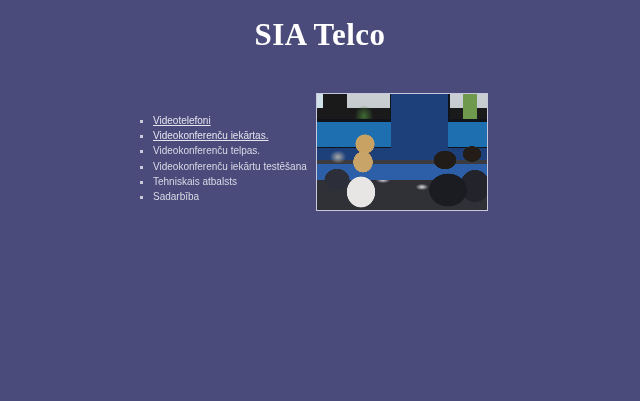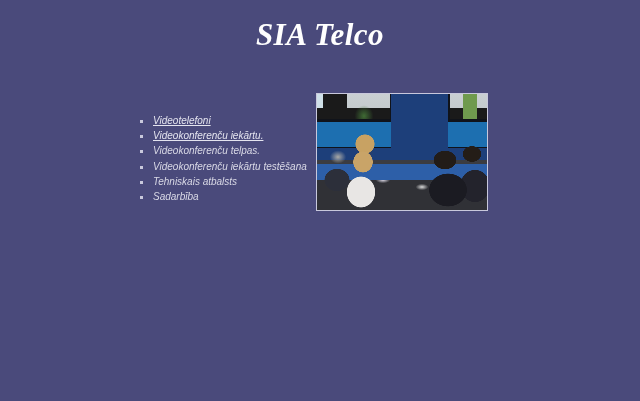--- a/index.html
+++ b/index.html
@@ -13,21 +13,20 @@
     background: #4a4a7b;
     font-family: "Liberation Sans", sans-serif;
     overflow: hidden;
     position: relative;
   }
 
   .page {
     position: relative;
     width: 640px;
     height: 401px;
-    font-style: italic;
   }
 
   
   .site-title {
     position: absolute;
     left: 0;
     top: 17px;
     width: 640px;
     text-align: center;
     font-family: "Liberation Serif", serif;
@@ -184,21 +183,21 @@
 
 <div class="page">
 
   <h1 class="site-title">SIA Telco</h1>
 
   <ul class="services">
     <li>
       <a class="link" href="#">Videotelefoni</a>
     </li>
     <li>
-      <a class="link" href="#">Videokonferenču iekārtu.</a>
+      <a class="link" href="#">Videokonferenču iekārtas.</a>
     </li>
     <li>
       <span class="plain">Videokonferenču telpas.</span>
     </li>
     <li>
       <span class="plain">Videokonferenču iekārtu testēšana</span>
     </li>
     <li>
       <span class="plain">Tehniskais atbalsts</span>
     </li>

